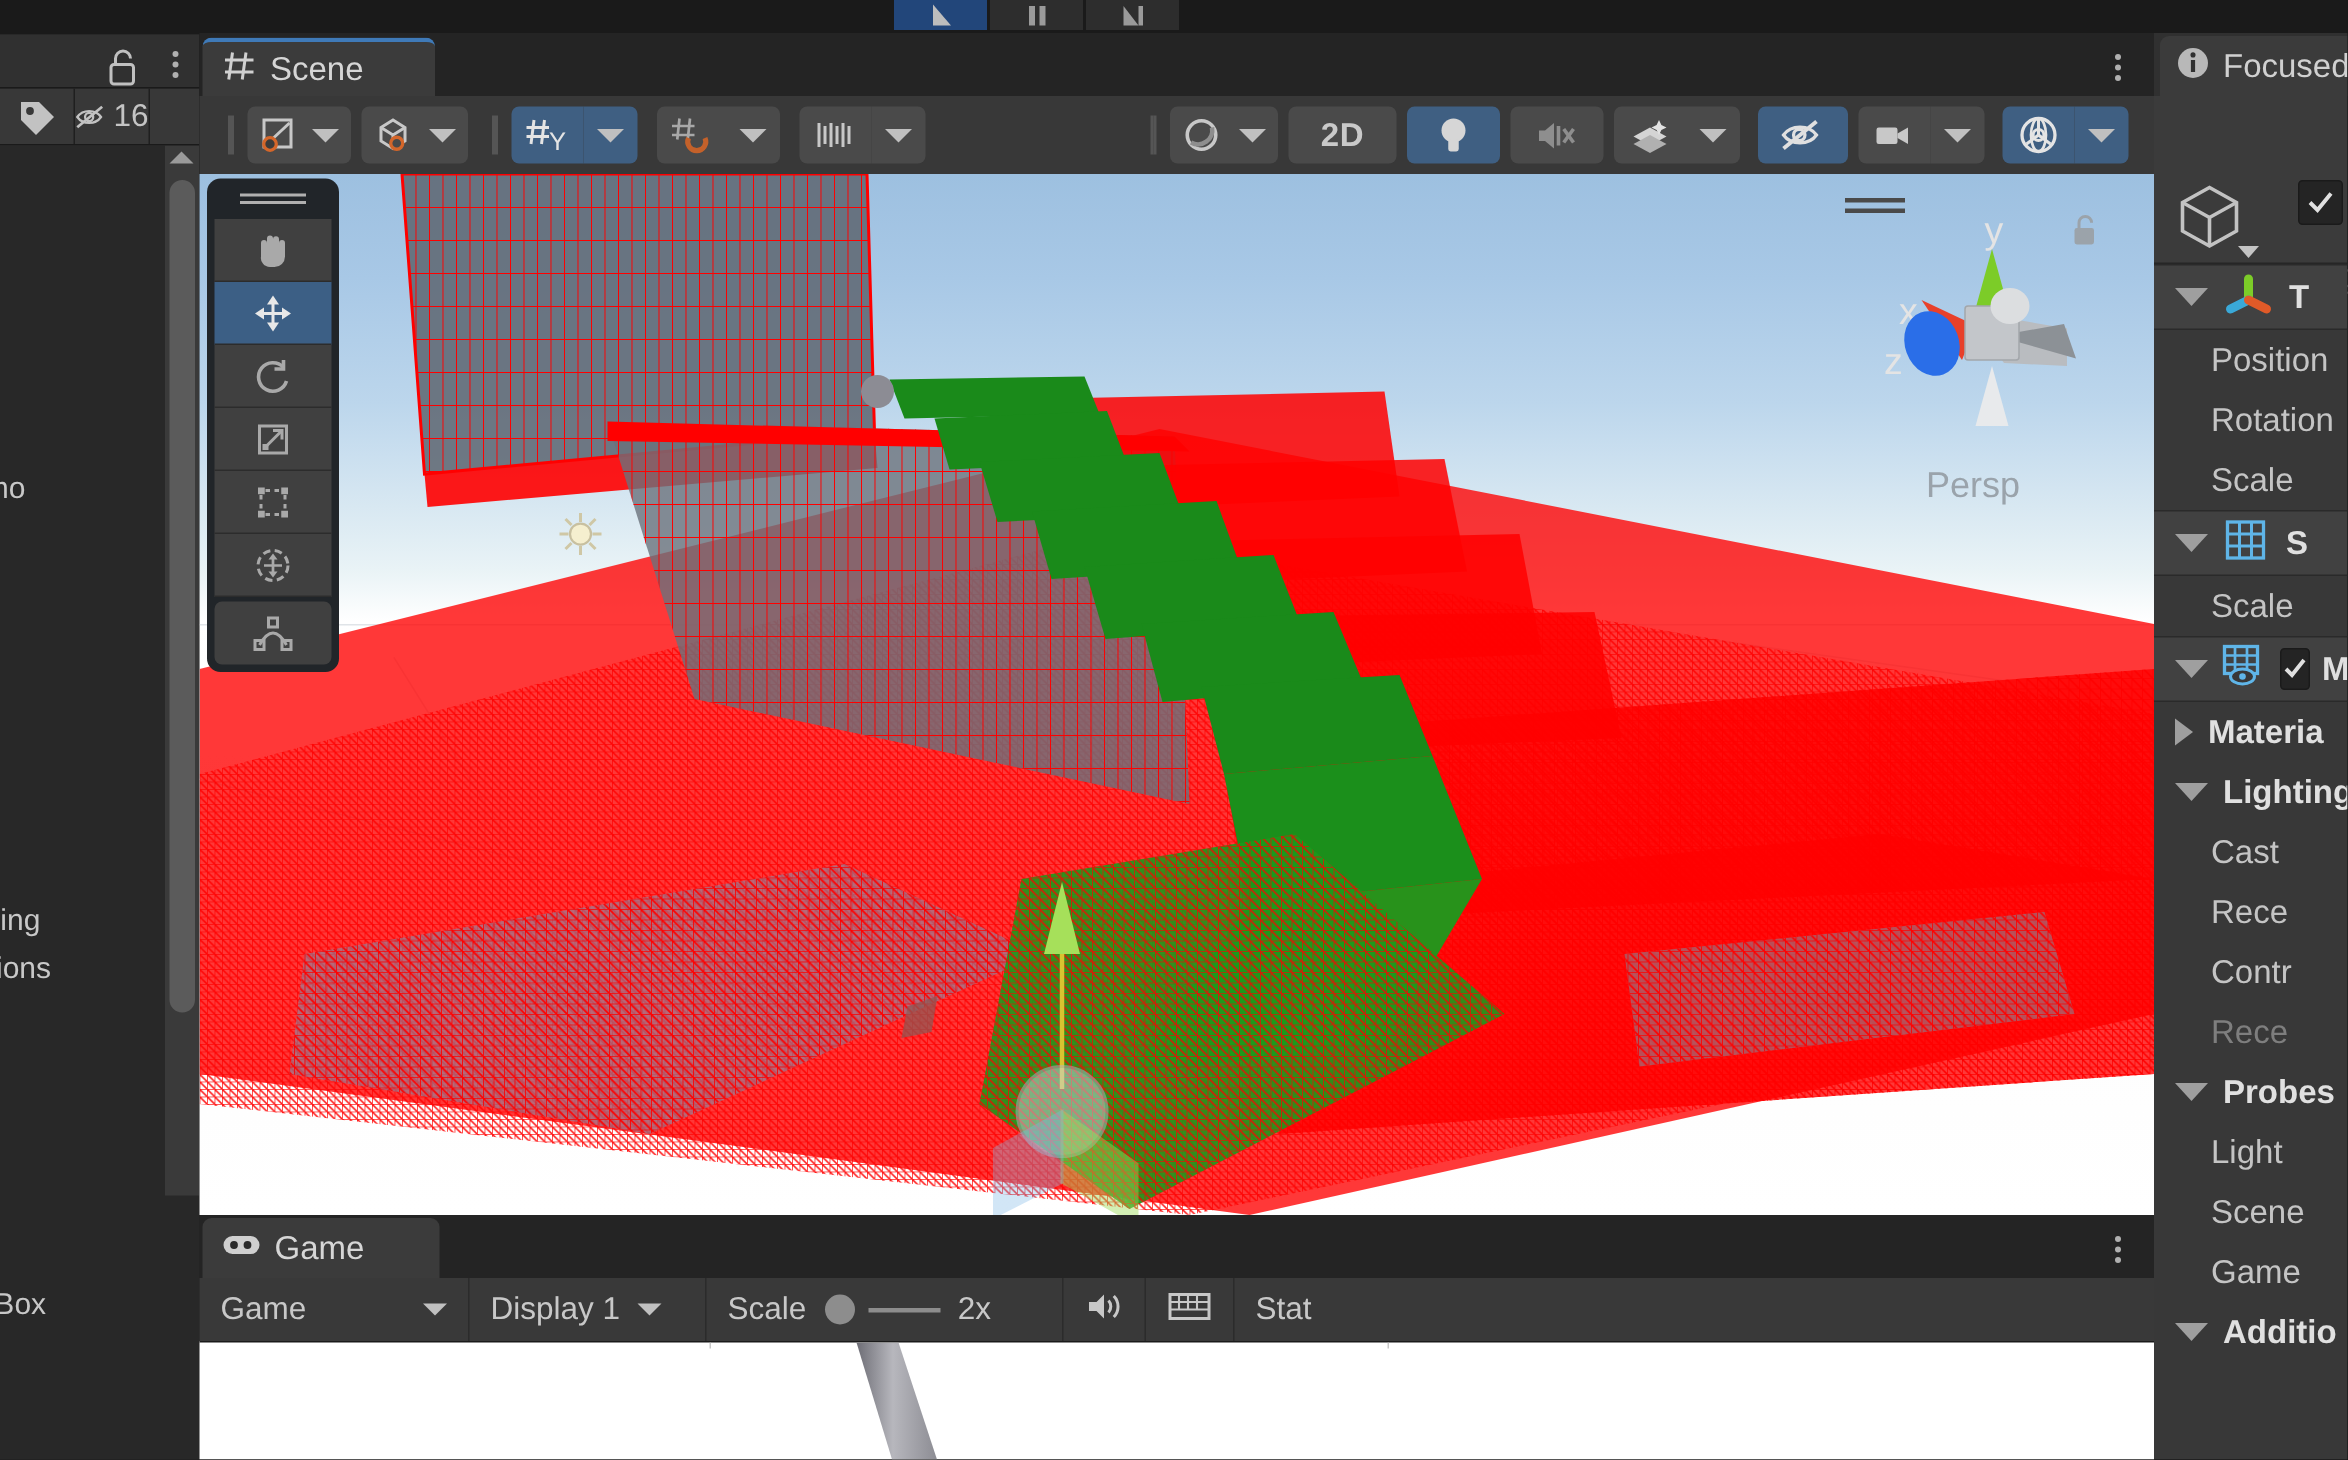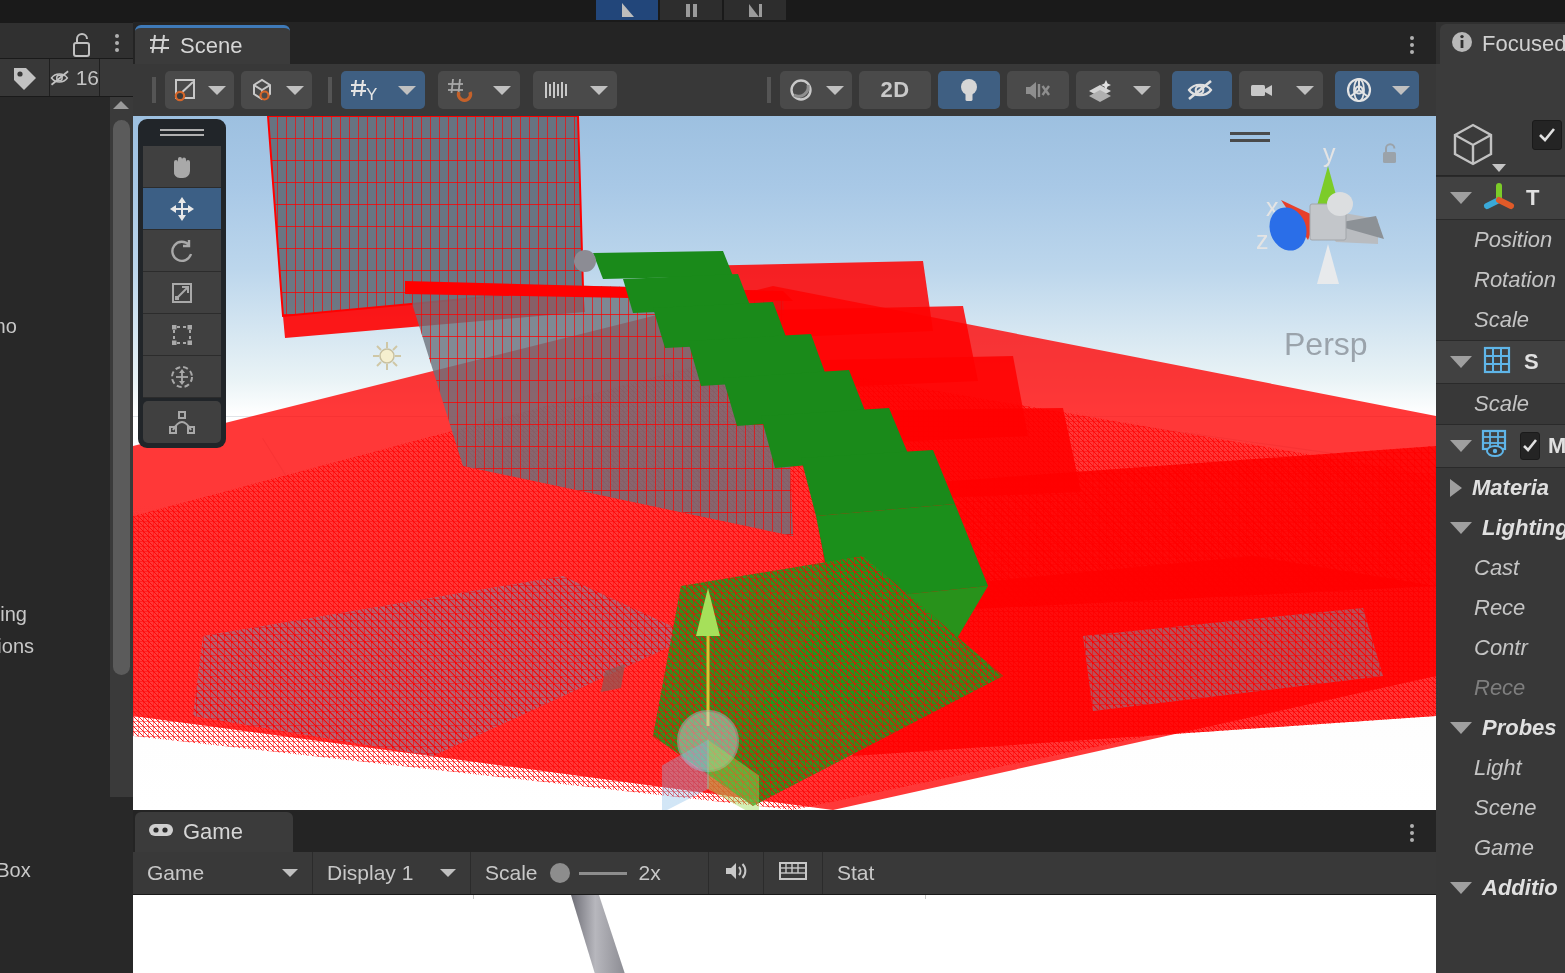--- a/index.html
+++ b/index.html
@@ -122,22 +122,22 @@
   }
   .tool-btn:first-of-type { border-radius: 5px 5px 0 0; }
   .tool-btn.on { background: #3c5f85; }
   .tool-btn.last { border-radius: 5px; border-bottom: none; margin-top: 3px; }
 
   .gizmo { position: absolute; right: 8px; top: 8px; width: 200px; height: 220px; z-index: 25; }
   .gizmo-handle { position:absolute; left:2px; top:8px; width:40px; }
   .gizmo-handle i { display:block; height:3px; background:#4a4a4a; margin-bottom:4px; }
   .gizmo-lock { position: absolute; right: 28px; top: 18px; }
   .persp-label {
-    position: absolute; left: 56px; top: 202px; color: #9aa3ab;
-    font-size: 32px;
+    position: absolute; left: 56px; top: 186px; color: #9aa3ab;
+    font-size: 24px;
   }
 
   
   .game-panel {
     position: absolute; left: 133px; top: 810px; width: 1303px; height: 163px;
     background: #242424;
   }
   .game-tabrow { position: relative; height: 42px; background: #242424; }
   .game-tab {
     position: absolute; left: 2px; top: 2px; width: 158px; height: 40px;
@@ -210,21 +210,21 @@
   .foldout.closed {
     border-top: 9px solid transparent; border-bottom: 9px solid transparent;
     border-left: 12px solid #9f9f9f; border-right: none;
   }
   .comp-title { color: #e0e0e0; font-size: 22px; font-weight: bold; white-space: nowrap; }
   .prop { color: #c4c4c4; font-size: 22px; padding-left: 38px; height: 40px;
           line-height: 40px; white-space: nowrap; }
   .prop.dim { color: #7e7e7e; }
   .prop.b { font-weight: bold; color: #e0e0e0; padding-left: 14px;
             display: flex; align-items: center; gap: 10px; height: 40px; }
-  .comp-body { background: #383838; font-style: italic; }
+  .comp-body { background: #383838; }
 </style>
 </head>
 <body>
 
 <div id="root">
 
   <div class="topbar">
     <div class="playgroup">
       <div class="playbtn active">
         <svg width="22" height="16" viewBox="0 0 22 16">
@@ -684,21 +684,21 @@
           <div class="kebab-dot"></div>
           <div class="kebab-dot"></div>
       </span>
     </div>
 
     <div class="game-toolbar">
       <div class="gt-item" style="width:180px; justify-content:space-between;">
         <span class="gt-label">Game</span>
         <span class="gt-caret"></span>
       </div>
-      <div class="gt-item" style="width:158px; justify-content:space-between;">
+      <div class="gt-item" style="width:158px; ">
         <span class="gt-label">Display 1</span>
         <span class="gt-caret"></span>
       </div>
       <div class="gt-item" style="width:238px;">
         <span class="gt-label">Scale</span>
         <span class="slider-knob"></span>
         <span class="slider-track"></span>
         <span class="gt-label">2x</span>
       </div>
       <div class="gt-item">

